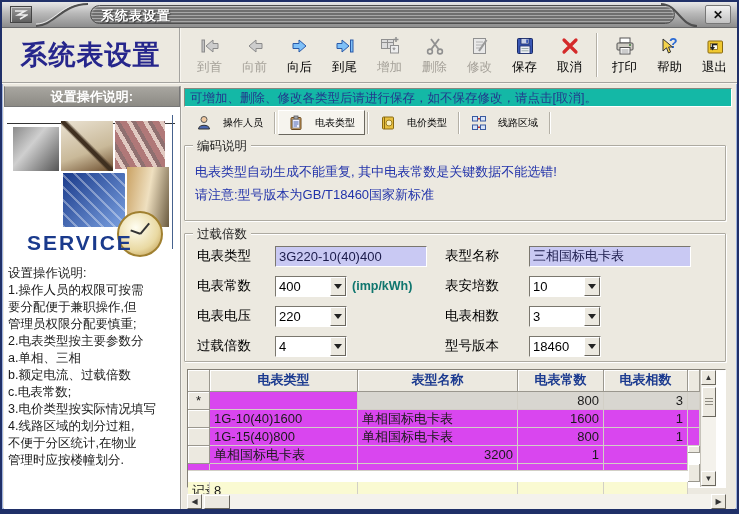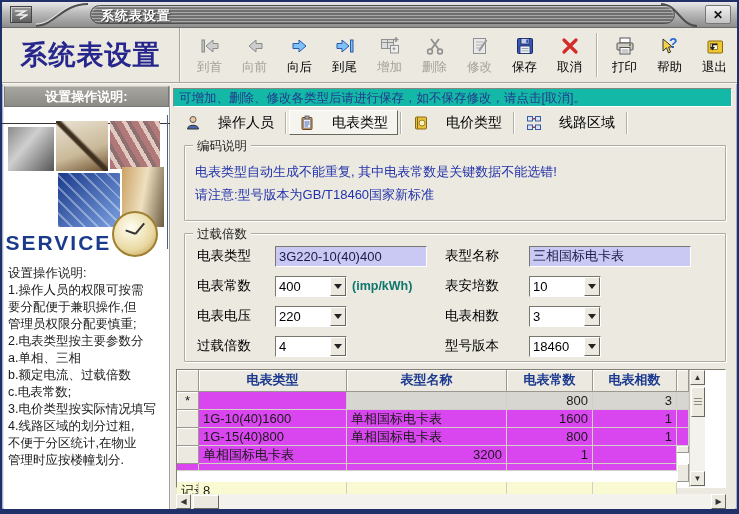--- a/index.html
+++ b/index.html
@@ -66,36 +66,36 @@
     background:repeating-linear-gradient(45deg,rgba(255,255,255,.35) 0 2px,transparent 2px 9px),
                linear-gradient(135deg,#1a3a8a,#7aa0e0); }
   .ph5 { left:116px; top:52px; width:42px; height:60px;
     background:linear-gradient(100deg,#caa264,#efe0c0 50%,#6a5a40); }
   .watch { left:106px; top:96px; width:46px; height:46px; border-radius:50%;
     border:2px solid #a08030; background:radial-gradient(circle at 40% 35%,#fffef2,#e9d9a2 60%,#b89040); }
   .watch::before { content:""; position:absolute; left:50%; top:50%; width:1.5px; height:14px;
     background:#333; transform:translate(-50%,-100%) rotate(40deg); transform-origin:bottom; }
   .watch::after { content:""; position:absolute; left:50%; top:50%; width:1.5px; height:10px;
     background:#333; transform:translate(-50%,-100%) rotate(-70deg); transform-origin:bottom; }
-  .service { position:absolute; left:0; bottom:2px; font-weight:bold; font-size:21px;
+  .service { position:absolute; left:16px; bottom:2px; font-weight:bold; font-size:21px;
     color:#1a3a8c; letter-spacing:2px; }
   .instructions { padding:6px 2px 4px 4px; font-size:12.5px; line-height:17px; color:#1a1a1a; white-space:pre-line; }
 
   
   .right { flex:1; background:#ece9e0; padding:2px 3px 0 2px; display:flex; flex-direction:column; }
   .hintbar { height:20px; border:1px solid; border-color:#8a877e #fff #fff #8a877e;
     background:#14b8a6; color:#223a8c; font-size:12.5px; line-height:18px; padding-left:5px;
     white-space:nowrap; overflow:hidden; }
   .tabs { height:30px; display:flex; align-items:center; padding:2px 0 0 3px; }
-  .tab { height:25px; display:flex; align-items:center; gap:17px; padding:0 9px;
-    font-size:14px; color:#000; }
+  .tab { height:25px; display:flex; align-items:center; gap:11px; padding:0 9px;
+    font-size:10px; color:#000; }
   .tab.selected { background:#f6f4ee; border:1px solid; border-color:#fff #6a675e #6a675e #fff; }
   .tab-sep { width:2px; height:22px; margin:0 2px; border-left:1px solid #b4b0a6; border-right:1px solid #fff; }
 
-  .groupbox { position:relative; margin:9px 6px 0 11px; border:1px solid #adaaa1;
+  .groupbox { position:relative; margin:9px 6px 0 0; border:1px solid #adaaa1;
     box-shadow:inset 1px 1px 0 #fff, 1px 1px 0 #fff; border-radius:1px; }
   .gb-title { position:absolute; top:-8px; left:8px; background:#ece9e0; padding:0 4px; font-size:12.5px; color:#1c1c1c; }
   .enc-box { height:78px; padding:12px 0 0 10px; }
   .enc-line { color:#2233aa; font-size:13px; margin-top:5px; }
 
   .par-box { height:134px; margin-top:12px; padding:12px 0 0 12px; }
   .par-grid { display:grid; grid-template-columns:78px 170px 84px 196px; row-gap:9px; align-items:center; }
   .plabel { font-size:13.5px; color:#000; }
   .tf { height:21px; border:1px solid; border-color:#7a776e #fff #fff #7a776e;
     background:#c9c9f3; color:#1a1a4a; font-size:13px; font-family:"Liberation Sans",sans-serif; padding:0 3px; }

